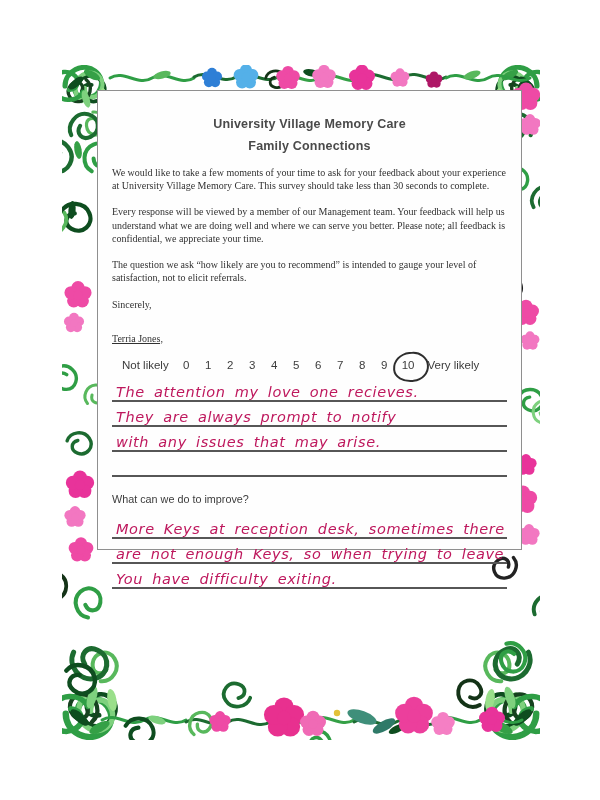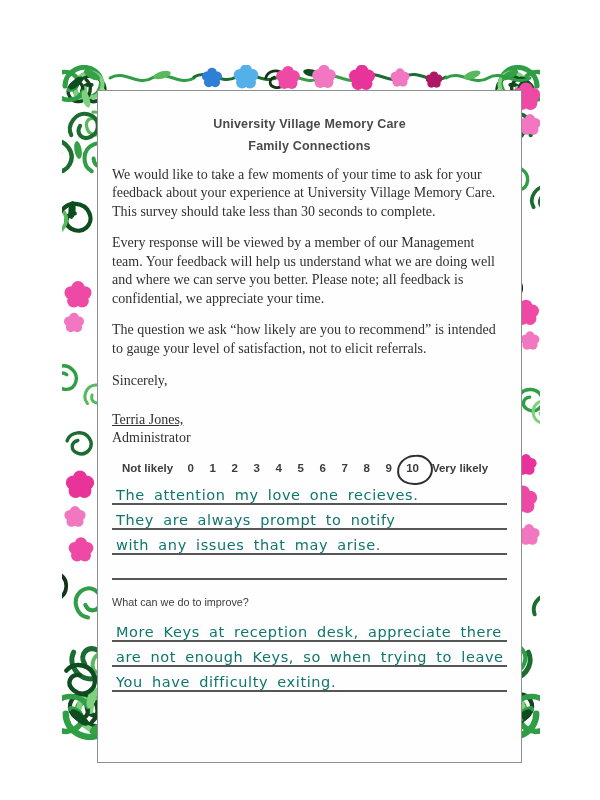--- a/index.html
+++ b/index.html
@@ -2,56 +2,56 @@
 <html><head>
 <meta charset="utf-8">
 <style>
   html,body { margin:0; padding:0; }
   body {
     width:600px; height:800px; position:relative; background:#ffffff;
     font-family:"Liberation Sans", sans-serif; overflow:hidden;
   }
   .frame { position:absolute; left:62px; top:65px; z-index:1; }
   .paper {
-    position:absolute; left:97px; top:90px; width:425px; height:673px;
+    position:absolute; left:97px; top:90px; width:425px; height:460px;
     background:#fefefe; border:1px solid #8f8f8f; box-sizing:border-box;
     padding:12px 14px 0; z-index:2;
   }
   .title {
     font-size:12.5px; font-weight:bold; color:#4a4a4a; text-align:center;
     margin:14px 0 0; letter-spacing:.2px;
   }
   .title2 { margin-top:8px; }
   p.serif {
-    font-family:"Liberation Serif", serif; font-size:14px; color:#313131;
+    font-family:"Liberation Serif", serif; font-size:10px; color:#313131;
     line-height:1.32; margin:13px 0 0;
   }
   p.closing { margin-top:14px; }
   p.sig { margin:0; }
   p.sig-first { margin-top:20px;text-decoration:underline; }
   p.question {
     font-size:10.8px; color:#3c3c3c; line-height:1.6; margin:14px 0 0;
   }
   .scale {
     display:flex; align-items:center; gap:13px; margin:14px 0 0 10px;
-    font-weight:bold; color:#3c3c3c; font-size:11.5px;
+    font-weight:normal; color:#3c3c3c; font-size:11.5px;
   }
   .scale .num { min-width:9px; text-align:center; position:relative; }
   .circled::after {
     content:""; position:absolute; left:-9px; top:-7px; width:32px; height:26px;
     border:2.2px solid #2e2e2e;
     border-radius:55% 50% 52% 58% / 60% 55% 58% 50%;
     transform:rotate(-5deg); pointer-events:none;
   }
   .answers { margin:6px 0 0; }
   .q2m { margin-top:13px; }
   .ans-line { height:23px; border-bottom:2px solid #565656; position:relative; }
   .hw {
-    font-family:"DejaVu Sans", sans-serif; 
-    font-size:14.5px; color:#0f766e; letter-spacing:.6px; word-spacing:4px;
+    font-family:"DejaVu Sans", sans-serif; font-style:italic;
+    font-size:14.5px; color:#be185d; letter-spacing:.6px; word-spacing:4px;
     position:absolute; bottom:0; left:4px; white-space:nowrap;
   }
 </style>
 </head>
 <body>
 
 <div class="canvas">
 
   <svg class="frame" width="478" height="675" viewBox="0 0 478 675" aria-hidden="true">
     <defs>
@@ -168,21 +168,20 @@
 
     <div class="title">University Village Memory Care</div>
     <div class="title title2">Family Connections</div>
 
     <p class="serif">We would like to take a few moments of your time to ask for your feedback about your experience at University Village Memory Care. This survey should take less than 30 seconds to complete.</p>
     <p class="serif">Every response will be viewed by a member of our Management team. Your feedback will help us understand what we are doing well and where we can serve you better. Please note; all feedback is confidential, we appreciate your time.</p>
     <p class="serif">The question we ask “how likely are you to recommend” is intended to gauge your level of satisfaction, not to elicit referrals.</p>
 
     <p class="serif closing">Sincerely,</p>
     <p class="serif sig sig-first">Terria Jones,</p>
-    <p class="serif sig">Administrator</p>
 
 
     <div class="scale">
       <span class="scale-label">Not likely</span>
       <span class="num">0</span>
       <span class="num">1</span>
       <span class="num">2</span>
       <span class="num">3</span>
       <span class="num">4</span>
       <span class="num">5</span>
@@ -205,21 +204,21 @@
         <span class="hw">with any issues that may arise.</span>
         </div>
       <div class="ans-line">
         <span class="hw"></span>
         </div>
     </div>
 
     <p class="question q2m">What can we do to improve?</p>
     <div class="answers">
       <div class="ans-line">
-        <span class="hw">More Keys at reception desk, appreciate there</span>
+        <span class="hw">More Keys at reception desk, sometimes there</span>
         </div>
       <div class="ans-line">
         <span class="hw">are not enough Keys, so when trying to leave</span>
         </div>
       <div class="ans-line">
         <span class="hw">You have difficulty exiting.</span>
         </div>
     </div>
 
   </div>

